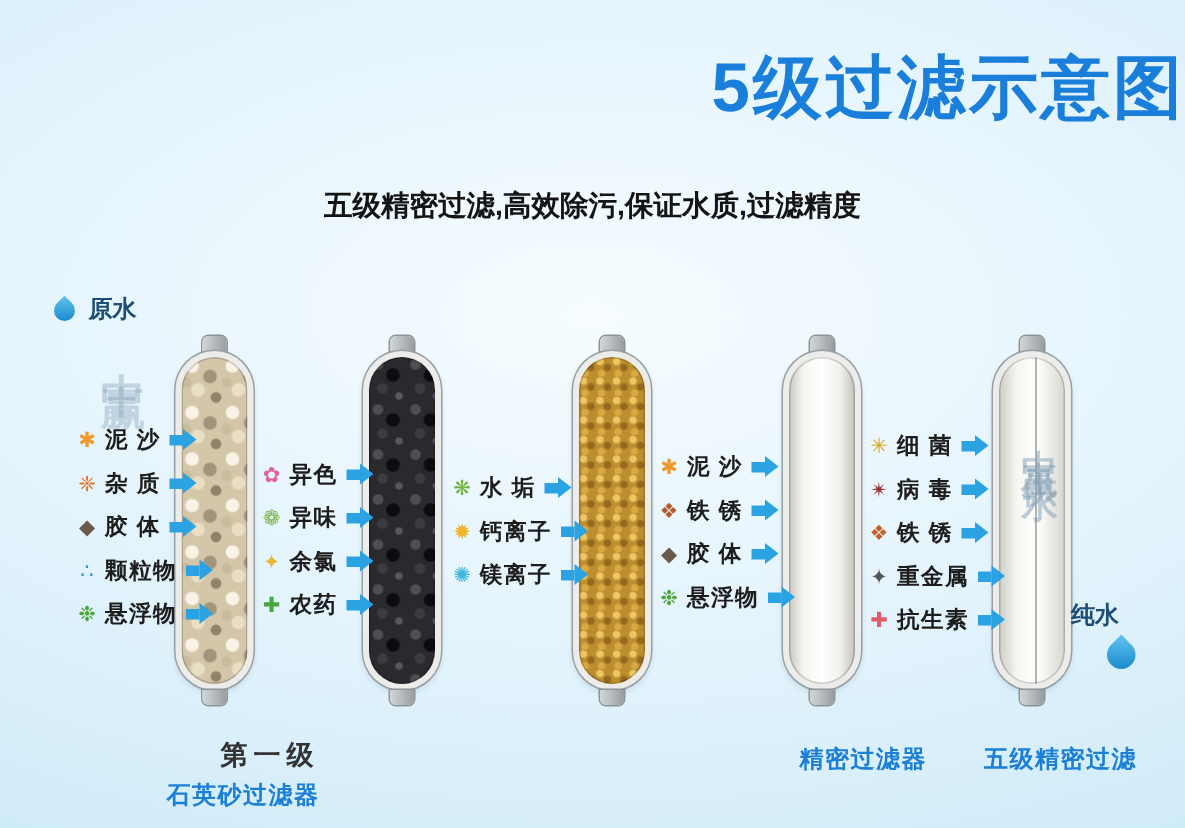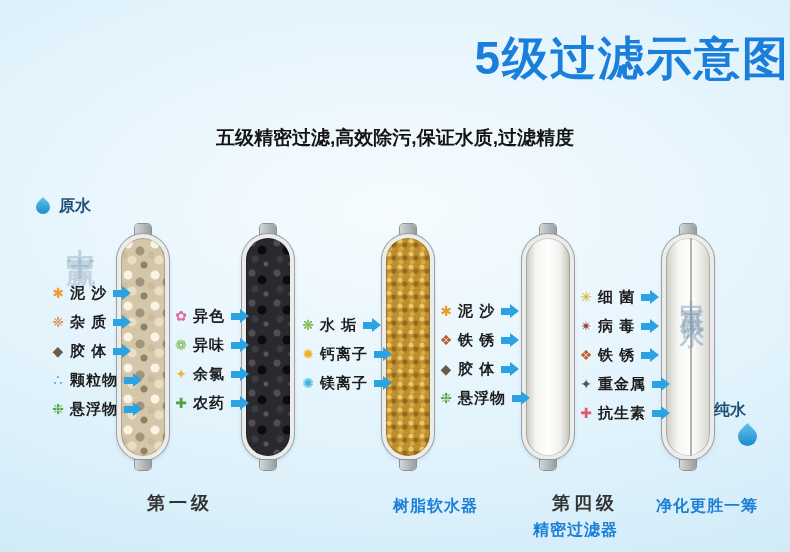--- a/index.html
+++ b/index.html
@@ -242,25 +242,24 @@
     </div>
   </div>
 
   <div class="water-label" style="left:714px;top:400px">
     <span>纯水</span>
   </div>
   <span class="drop big" style="left:738px;top:427px"></span>
 
   <div class="stage" style="left:73px">
     <div class="lv">第一级</div>
+    <div class="nm">石英砂过滤器</div>
   </div>
   <div class="stage" style="left:338px">
-    <div class="nm">树脂软水器</div>
   </div>
   <div class="stage" style="left:478px">
-    <div class="lv">第四级</div>
     <div class="nm">精密过滤器</div>
   </div>
   <div class="stage" style="left:618px">
-    <div class="nm">净化更胜一筹</div>
+    <div class="nm">五级精密过滤</div>
   </div>
 
 </div>
 
 </body></html>

